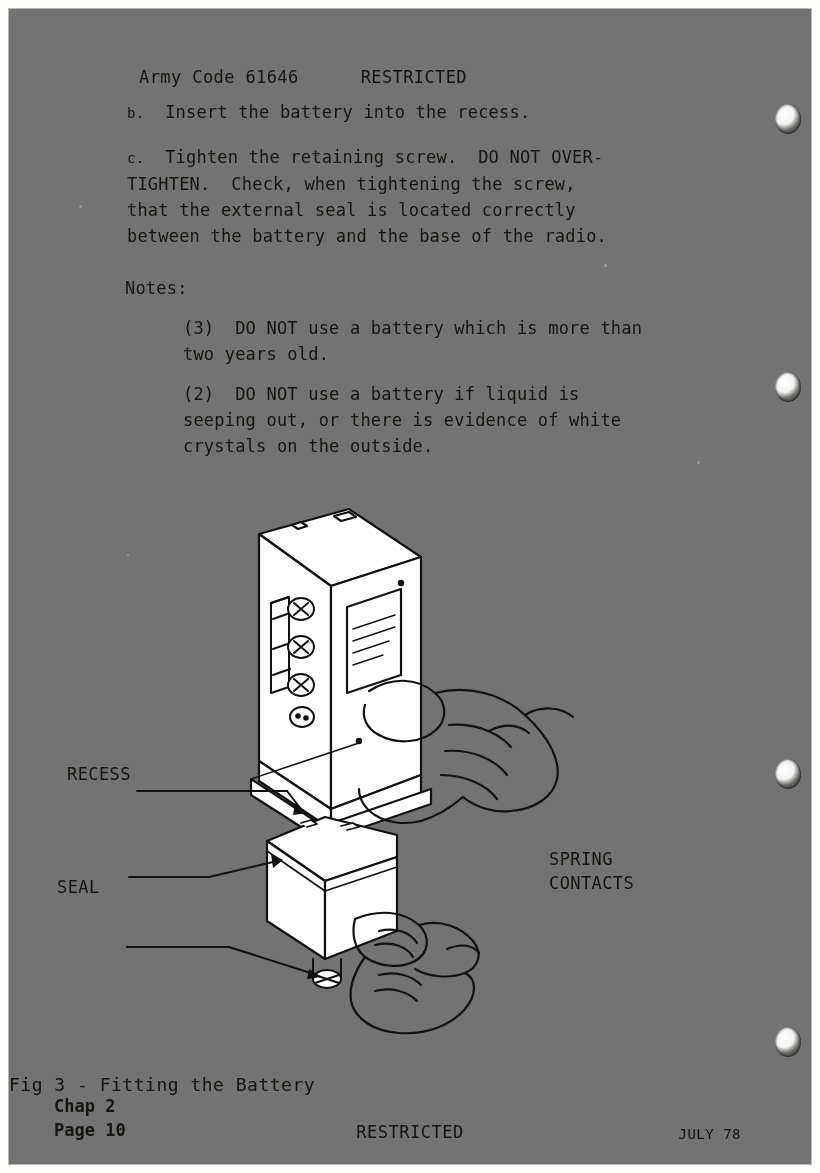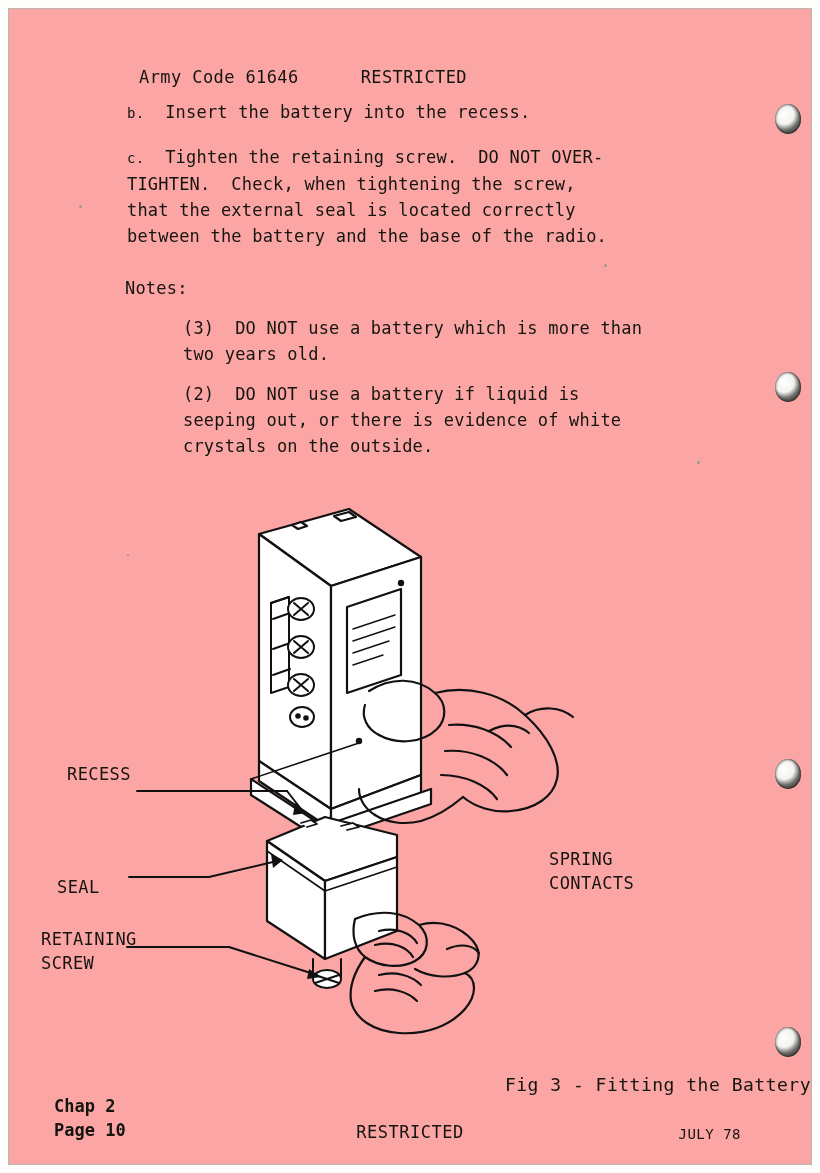--- a/index.html
+++ b/index.html
@@ -19,21 +19,21 @@
     height: 1173px;
     background: #fdfdfb;
     box-sizing: border-box;
   }
   .page-inner {
     position: absolute;
     left: 8px;
     top: 8px;
     right: 8px;
     bottom: 8px;
-    background: #fca5a5;
+    background: #737373;
     border: 1px solid #b8b8b0;
     overflow: hidden;
   }
   
   .hole {
     position: absolute;
     right: 10px;
     width: 26px;
     height: 30px;
     border-radius: 50%;
@@ -92,21 +92,21 @@
     width: 700px;
     height: 560px;
   }
   .figure svg { display: block; }
 
   .fig-caption {
     position: absolute;
     top: 1065px;
     left: 0;
     width: 100%;
-    text-align: right;
+    text-align: left;
     font-size: 18px;
     letter-spacing: 0.5px;
   }
   .footer-left {
     position: absolute;
     left: 45px;
     bottom: 22px;
     font-size: 17px;
     line-height: 24px;
     font-weight: bold;
@@ -279,22 +279,20 @@
 
             <path d="M78 468 L180 468" stroke-width="2"></path>
             <path d="M180 468 L268 496" stroke-width="2"></path>
             <path d="M260 490 L272 498 L258 500 Z" fill="#111" stroke="none"></path>
           </g>
         </svg>
       </div>
 
       <div class="callout" style="left:58px; top:753px;">RECESS</div>
       <div class="callout" style="left:48px; top:866px;">SEAL</div>
-      <div class="callout" style="left:32px; top:918px;">RETAINING
-SCREW</div>
       <div class="callout" style="left:540px; top:838px;">SPRING
 CONTACTS</div>
 
       <div class="fig-caption">Fig 3 - Fitting the Battery</div>
 
       <div class="footer-left">
         <div>Chap 2</div>
         <div>Page 10</div>
       </div>
       <div class="footer-center">RESTRICTED</div>

